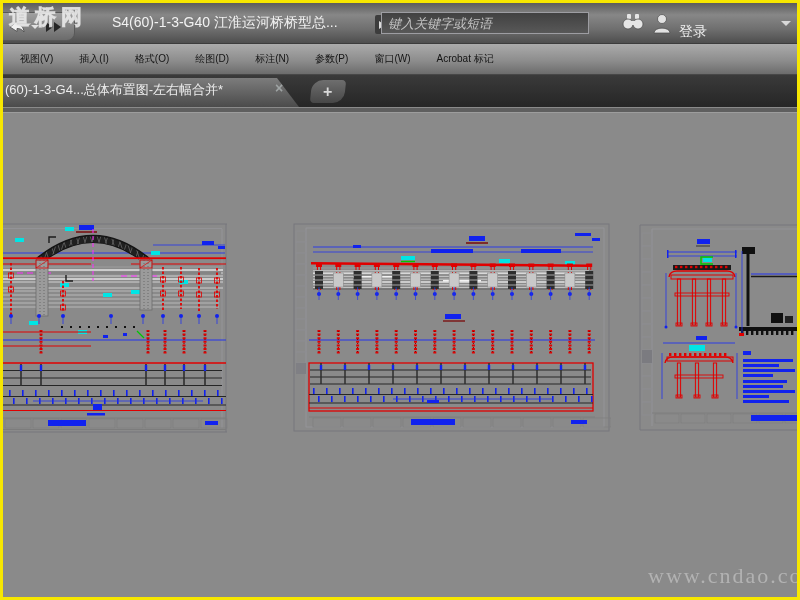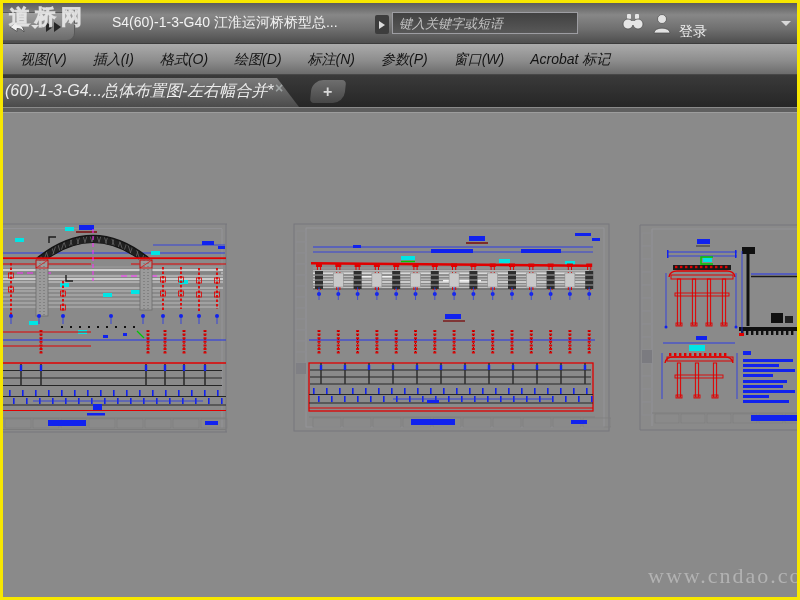--- a/index.html
+++ b/index.html
@@ -10,38 +10,38 @@
   .titlebar{position:relative;height:40px;background:linear-gradient(180deg,#5c5c5c 0%,#878787 30%,#6f6f6f 65%,#4e4e4e 100%);border-bottom:1px solid #3c3c3c;}
   .qat{position:absolute;left:0;top:9px;width:72px;height:29px;
     background:linear-gradient(#a0a0a0,#6b6b6b);border:1px solid #585858;border-left:none;
     border-radius:0 0 8px 0;display:flex;align-items:center;padding-left:4px;box-sizing:border-box;}
   .caret-down{width:0;height:0;border-left:4px solid transparent;border-right:4px solid transparent;border-top:4px solid #e2e2e2;margin:0 5px;}
   .dplay{display:flex;gap:1px;margin-left:2px;}
   .dplay i{width:0;height:0;border-top:5px solid transparent;border-bottom:5px solid transparent;border-left:7px solid #262626;}
   .win-title{position:absolute;left:109px;top:11px;font-size:14px;color:#f2f2f2;white-space:nowrap;text-align:center;}
   .title-sep{position:absolute;left:372px;top:12px;width:14px;height:19px;background:#3d3d3d;border-radius:2px;display:flex;align-items:center;justify-content:center;}
   .title-sep i{width:0;height:0;border-top:4px solid transparent;border-bottom:4px solid transparent;border-left:6px solid #dcdcdc;}
-  .searchbox{position:absolute;left:389px;top:9px;width:186px;height:22px;
+  .searchbox{position:absolute;left:378px;top:9px;width:208px;height:22px;
     background:linear-gradient(#414141,#585858);border:1px solid #9d9da2;box-sizing:border-box;}
   .searchbox input{width:100%;height:100%;background:transparent;border:none;outline:none;
     font-family:"Liberation Sans",sans-serif;font-style:italic;font-size:13px;color:#dcdcdc;padding:0 6px;box-sizing:border-box;}
   .searchbox input::placeholder{color:#c3c3c3;opacity:1;}
   .tb-icon{position:absolute;top:9px;}
   .signin{position:absolute;left:676px;top:12px;font-size:14px;color:#efefef;cursor:default;margin-top:8px;}
   .tb-caret{position:absolute;left:778px;top:18px;width:0;height:0;border-left:5px solid transparent;border-right:5px solid transparent;border-top:5px solid #d8d8d8;}
   
   .menubar{height:30px;background:linear-gradient(180deg,#ababab,#8d8d8d 55%,#6c6c6c);border-bottom:1px solid #474747;
     display:flex;align-items:center;padding-left:4px;white-space:nowrap;overflow:hidden;}
-  .menu-item{font-size:14px;color:#141414;padding:8px 13px;line-height:30px;font-style:italic;}
+  .menu-item{font-size:10px;color:#141414;padding:8px 13px;line-height:30px;}
   
   .tabbar{position:relative;height:32px;background:linear-gradient(180deg,#3a3a3a,#262626);}
   .tab{position:absolute;left:0;top:3px;width:298px;height:29px;
     background:linear-gradient(180deg,#7c7c7c,#4b4b4b);
     clip-path:polygon(0 0,274px 0,296px 100%,0 100%);}
-  .tab-label{position:absolute;left:2px;top:6px;font-size:16px;color:#ececec;white-space:nowrap;font-style:italic;}
+  .tab-label{position:absolute;left:2px;top:6px;font-size:13px;color:#ececec;white-space:nowrap;}
   .tab-close{position:absolute;left:272px;top:5px;font-size:14px;font-weight:bold;color:#9fa4a4;}
   .newtab{position:absolute;left:308px;top:5px;width:34px;height:23px;background:linear-gradient(#6e6e6e,#474747);
     border-radius:11px 4px 11px 4px;transform:skewX(-6deg);display:flex;align-items:center;justify-content:center;}
   .newtab span{font-size:16px;font-weight:bold;color:#d9d9d9;transform:skewX(6deg);line-height:1;}
   
   .canvas{position:absolute;left:0;top:105px;right:0;bottom:0;background:#8a8a8a;overflow:hidden;}
   .canvas-top{height:4px;background:#5f5f5f;border-bottom:1px solid #9d9d9d;}
   .sheet{position:absolute;}
   
   .wm-tl{position:absolute;left:6px;top:0px;z-index:20;font-family:"Liberation Serif",serif;font-weight:bold;

